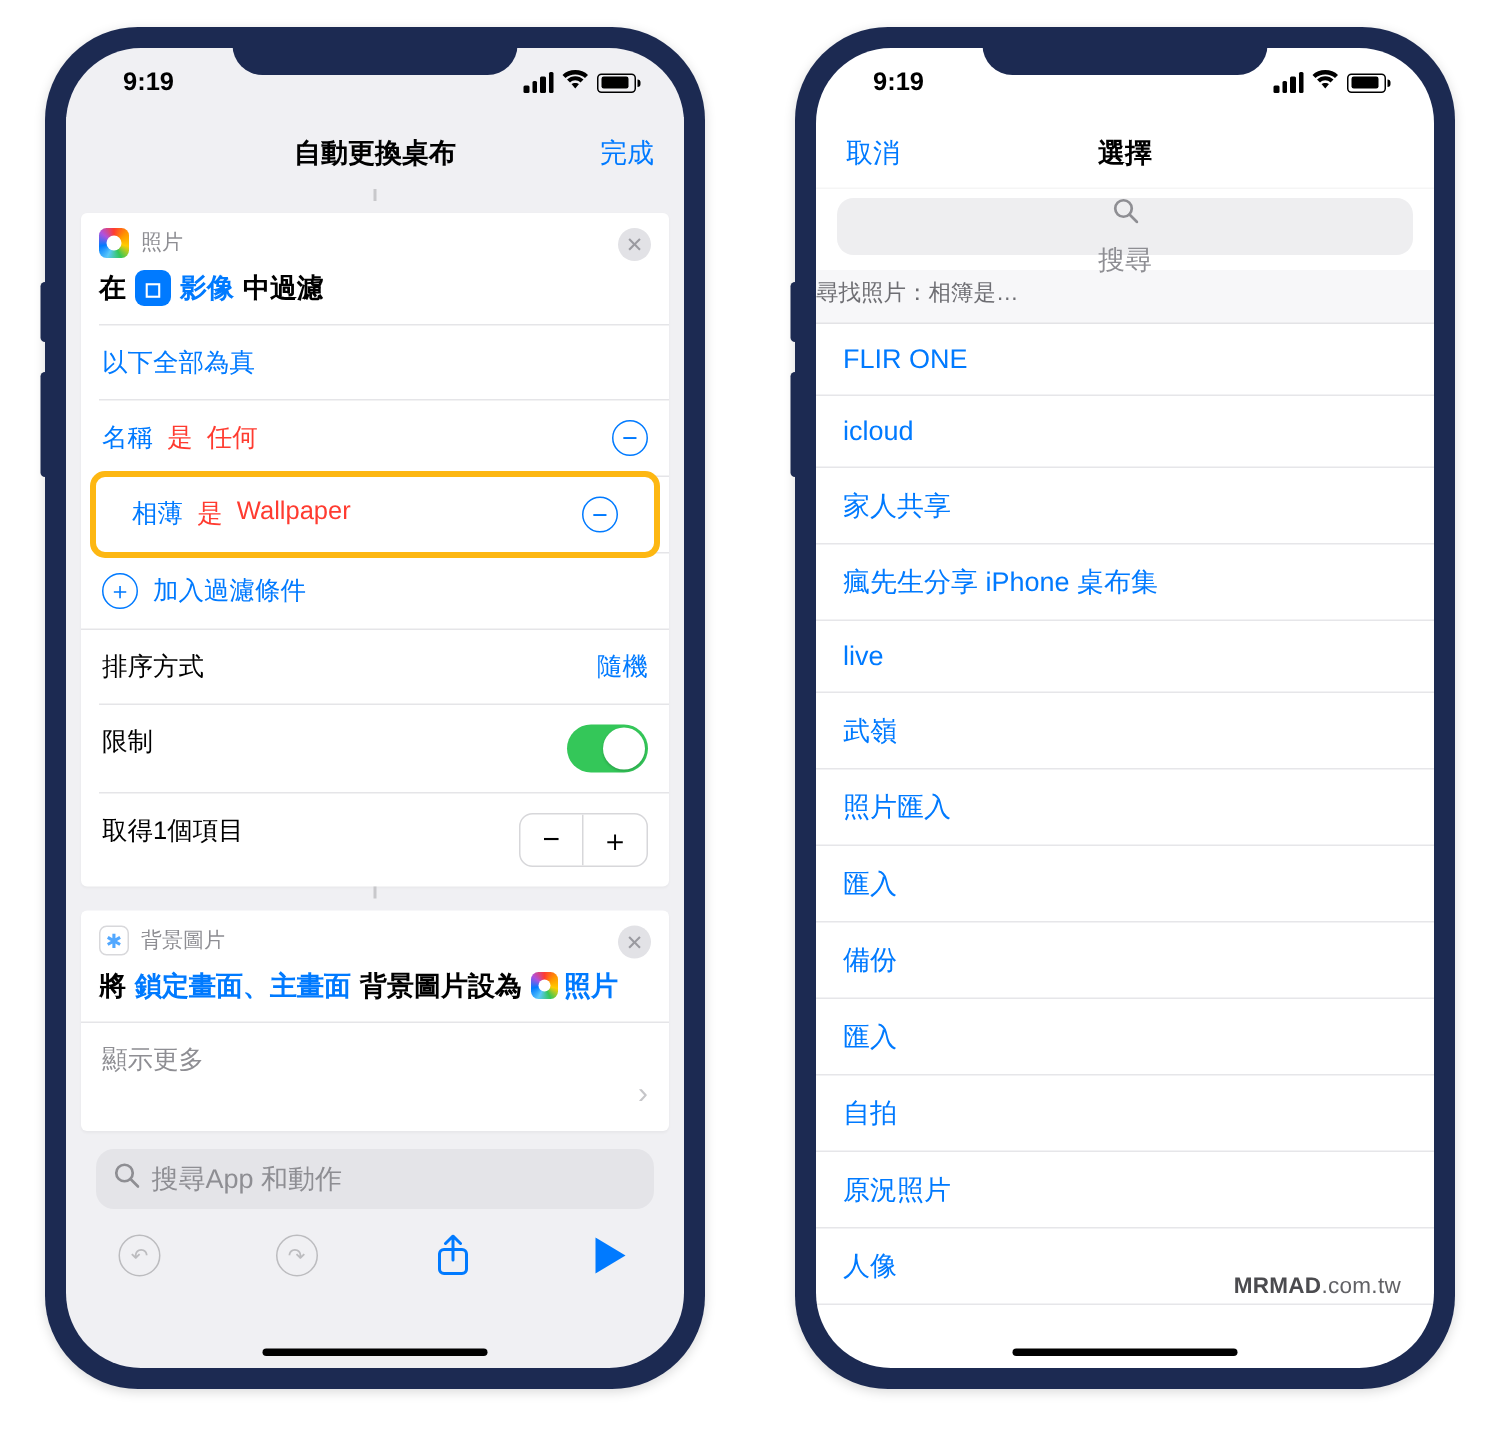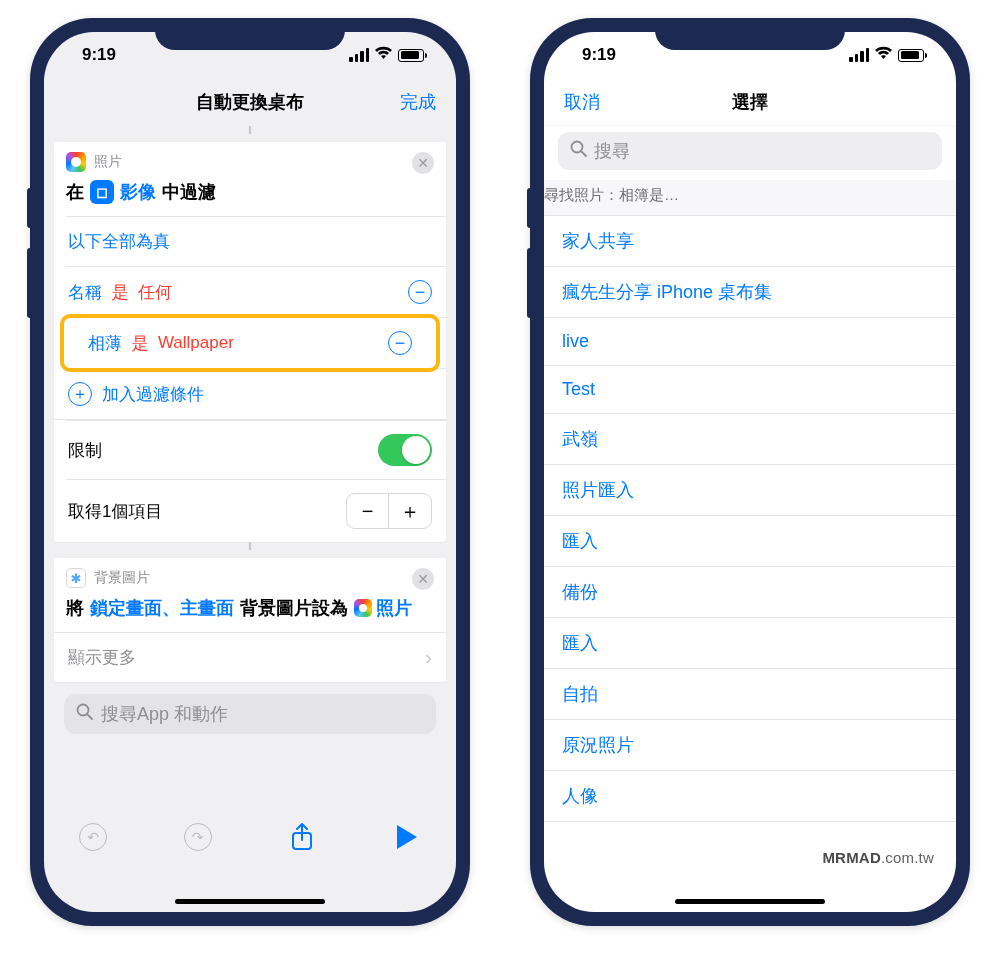--- a/index.html
+++ b/index.html
@@ -76,21 +76,21 @@
   .photos-icon {
     width:20px; height:20px; border-radius:5px;
     background: conic-gradient(#ff3b30,#ff9500,#ffcc00,#34c759,#5ac8fa,#007aff,#af52de,#ff3b30);
     position:relative;
   }
   .photos-icon::after{content:"";position:absolute;inset:5px;background:#fff;border-radius:50%;}
   .act-title { padding:4px 12px 12px 12px; font-size:18px; font-weight:600; display:flex; align-items:center; gap:6px; flex-wrap:wrap;}
   .blue-icon { width:24px; height:24px; background:#007aff; border-radius:6px; display:inline-flex; align-items:center; justify-content:center; color:#fff; font-size:14px;}
   .blue-tok { color:#007aff; font-weight:600; }
   .divider { height:1px; background:#e5e5e8; margin:0 0 0 12px;}
-  .row { display:flex; align-items:center; padding:13px 14px; font-size:17px; position:relative;}
+  .row { display:flex; padding:13px 14px; font-size:17px; position:relative;}
   .row .rhs { margin-left:auto; display:flex; align-items:center; gap:10px;}
   .minus-btn { width:24px; height:24px; border:1.5px solid #007aff; border-radius:50%; display:flex; align-items:center; justify-content:center; color:#007aff; font-size:18px; line-height:1;}
   .plus-row { color:#007aff; }
   .plus-circle { width:24px; height:24px; border:1.5px solid #007aff; border-radius:50%; display:flex; align-items:center; justify-content:center; margin-right:10px; font-size:16px;}
   .link { color:#007aff; }
   .red { color:#ff3b30; }
   .highlight { border:4px solid #fdb712; border-radius:10px; margin:-4px 6px; padding:13px 24px !important;}
   .toggle { width:54px; height:32px; background:#34c759; border-radius:16px; position:relative;}
   .toggle::after{content:"";position:absolute;right:2px;top:2px;width:28px;height:28px;background:#fff;border-radius:50%;box-shadow:0 1px 2px rgba(0,0,0,.2);}
   .stepper { display:flex; border:1px solid #d7d7da; border-radius:9px; overflow:hidden;}
@@ -108,21 +108,21 @@
   .tb-btn { width:30px; height:30px; display:flex; align-items:center; justify-content:center;}
   .tb-circ { width:28px; height:28px; border:1.8px solid #bcbcbf; border-radius:50%; display:flex; align-items:center; justify-content:center; color:#bcbcbf; font-size:14px;}
   .share-icon { color:#007aff; font-size:24px;}
   .play-tri { width:0; height:0; border-left:20px solid #007aff; border-top:12px solid transparent; border-bottom:12px solid transparent;}
   .home-ind { position:absolute; bottom:8px; left:50%; transform:translateX(-50%); width:150px; height:5px; background:#000; border-radius:3px;}
   .connector-line{ height:8px; display:flex; justify-content:center;}
   .connector-line::after{content:"";width:2px;background:#c8c8cb;}
   .chevron { color:#c6c6c9; font-size:20px;}
   
   .r-nav { height:48px; display:flex; align-items:center; justify-content:center; position:relative; font-size:18px; border-bottom:1px solid rgba(0,0,0,.04);}
-  .r-search { margin:6px 14px 10px; background:#eeeef0; border-radius:11px; height:38px; display:flex; align-items:center; padding:0 12px; color:#8e8e93; font-size:18px; gap:7px;}
+  .r-search { margin:6px 14px 10px; background:#eeeef0; border-radius:11px; height:38px; display:flex; align-items:center; padding:0 12px; color:#8e8e93; font-size:18px; gap:7px;flex-direction:column;}
   .r-section { text-align:left; font-size:15px; color:#6e6e73; padding:6px 0 10px; border-bottom:1px solid #e3e3e6; background:#f7f7f9;}
   .r-list { overflow:hidden;}
   .r-item { padding:13px 18px; font-size:18px; color:#007aff; border-bottom:1px solid #e6e6e9;}
   .watermark { position:absolute; right:22px; bottom:46px; font-size:15px; color:#616165; letter-spacing:.2px; z-index:40;margin-top:44px;}
   .watermark b{font-weight:700; color:#4b4b4f;}
   .bg-app-icon { width:20px; height:20px; border-radius:5px; border:1px solid #d8d8db; display:flex; align-items:center; justify-content:center; color:#52a8ff; font-size:13px;}
 </style>
 </head>
 <body>
 
@@ -185,20 +185,24 @@
           <span class="rhs">
               <span class="minus-btn">−</span>
             </span>
         </div>
         <div class="divider"></div>
         <div class="row plus-row">
           <span class="plus-circle">＋</span>
           <span>加入過濾條件</span>
         </div>
         <div class="divider" style="margin-left:0;"></div>
+        <div class="row">
+          <span>排序方式</span>
+          <span class="rhs link">隨機</span>
+        </div>
         <div class="divider"></div>
         <div class="row">
           <span>限制</span>
           <span class="rhs">
               <span class="toggle"></span>
             </span>
         </div>
         <div class="divider"></div>
         <div class="row">
           <span>取得1個項目</span>
@@ -220,21 +224,21 @@
         <div class="act-title">
           <span>將</span>
           <span class="blue-tok">鎖定畫面、主畫面</span>
           <span>背景圖片設為</span>
           <span style="display:inline-flex;align-items:center;gap:4px;">
             <span class="photos-icon" style="width:18px;height:18px;"></span>
             <span class="blue-tok">照片</span>
           </span>
         </div>
         <div class="divider" style="margin-left:0;"></div>
-        <div class="row" style="color:#8e8e93;">
+        <div class="row" style="color:#8e8e93;flex-direction:column;">
           <span>顯示更多</span>
           <span class="rhs chevron">›</span>
         </div>
       </div>
       <div class="search-bar">
         <span>
           <svg width="17" height="17" viewBox="0 0 17 17">
               <circle cx="7" cy="7" r="5.5" stroke="#8e8e93" stroke-width="1.8" fill="none"></circle>
               <line x1="11" y1="11" x2="16" y2="16" stroke="#8e8e93" stroke-width="1.8" stroke-linecap="round"></line>
             </svg>
@@ -293,24 +297,25 @@
       <span>
         <svg width="17" height="17" viewBox="0 0 17 17">
             <circle cx="7" cy="7" r="5.5" stroke="#8e8e93" stroke-width="1.8" fill="none"></circle>
             <line x1="11" y1="11" x2="16" y2="16" stroke="#8e8e93" stroke-width="1.8" stroke-linecap="round"></line>
           </svg>
       </span>
       <span>搜尋</span>
     </div>
     <div class="r-section">尋找照片：相簿是…</div>
     <div class="r-list" id="r-list">
+        <div class="r-item">FLIR ONE</div>
+        <div class="r-item">icloud</div>
         <div class="r-item">家人共享</div>
         <div class="r-item">瘋先生分享 iPhone 桌布集</div>
         <div class="r-item">live</div>
-        <div class="r-item">Test</div>
         <div class="r-item">武嶺</div>
         <div class="r-item">照片匯入</div>
         <div class="r-item">匯入</div>
         <div class="r-item">備份</div>
         <div class="r-item">匯入</div>
         <div class="r-item">自拍</div>
         <div class="r-item">原況照片</div>
         <div class="r-item">人像</div>
       </div>
     <div class="watermark">

